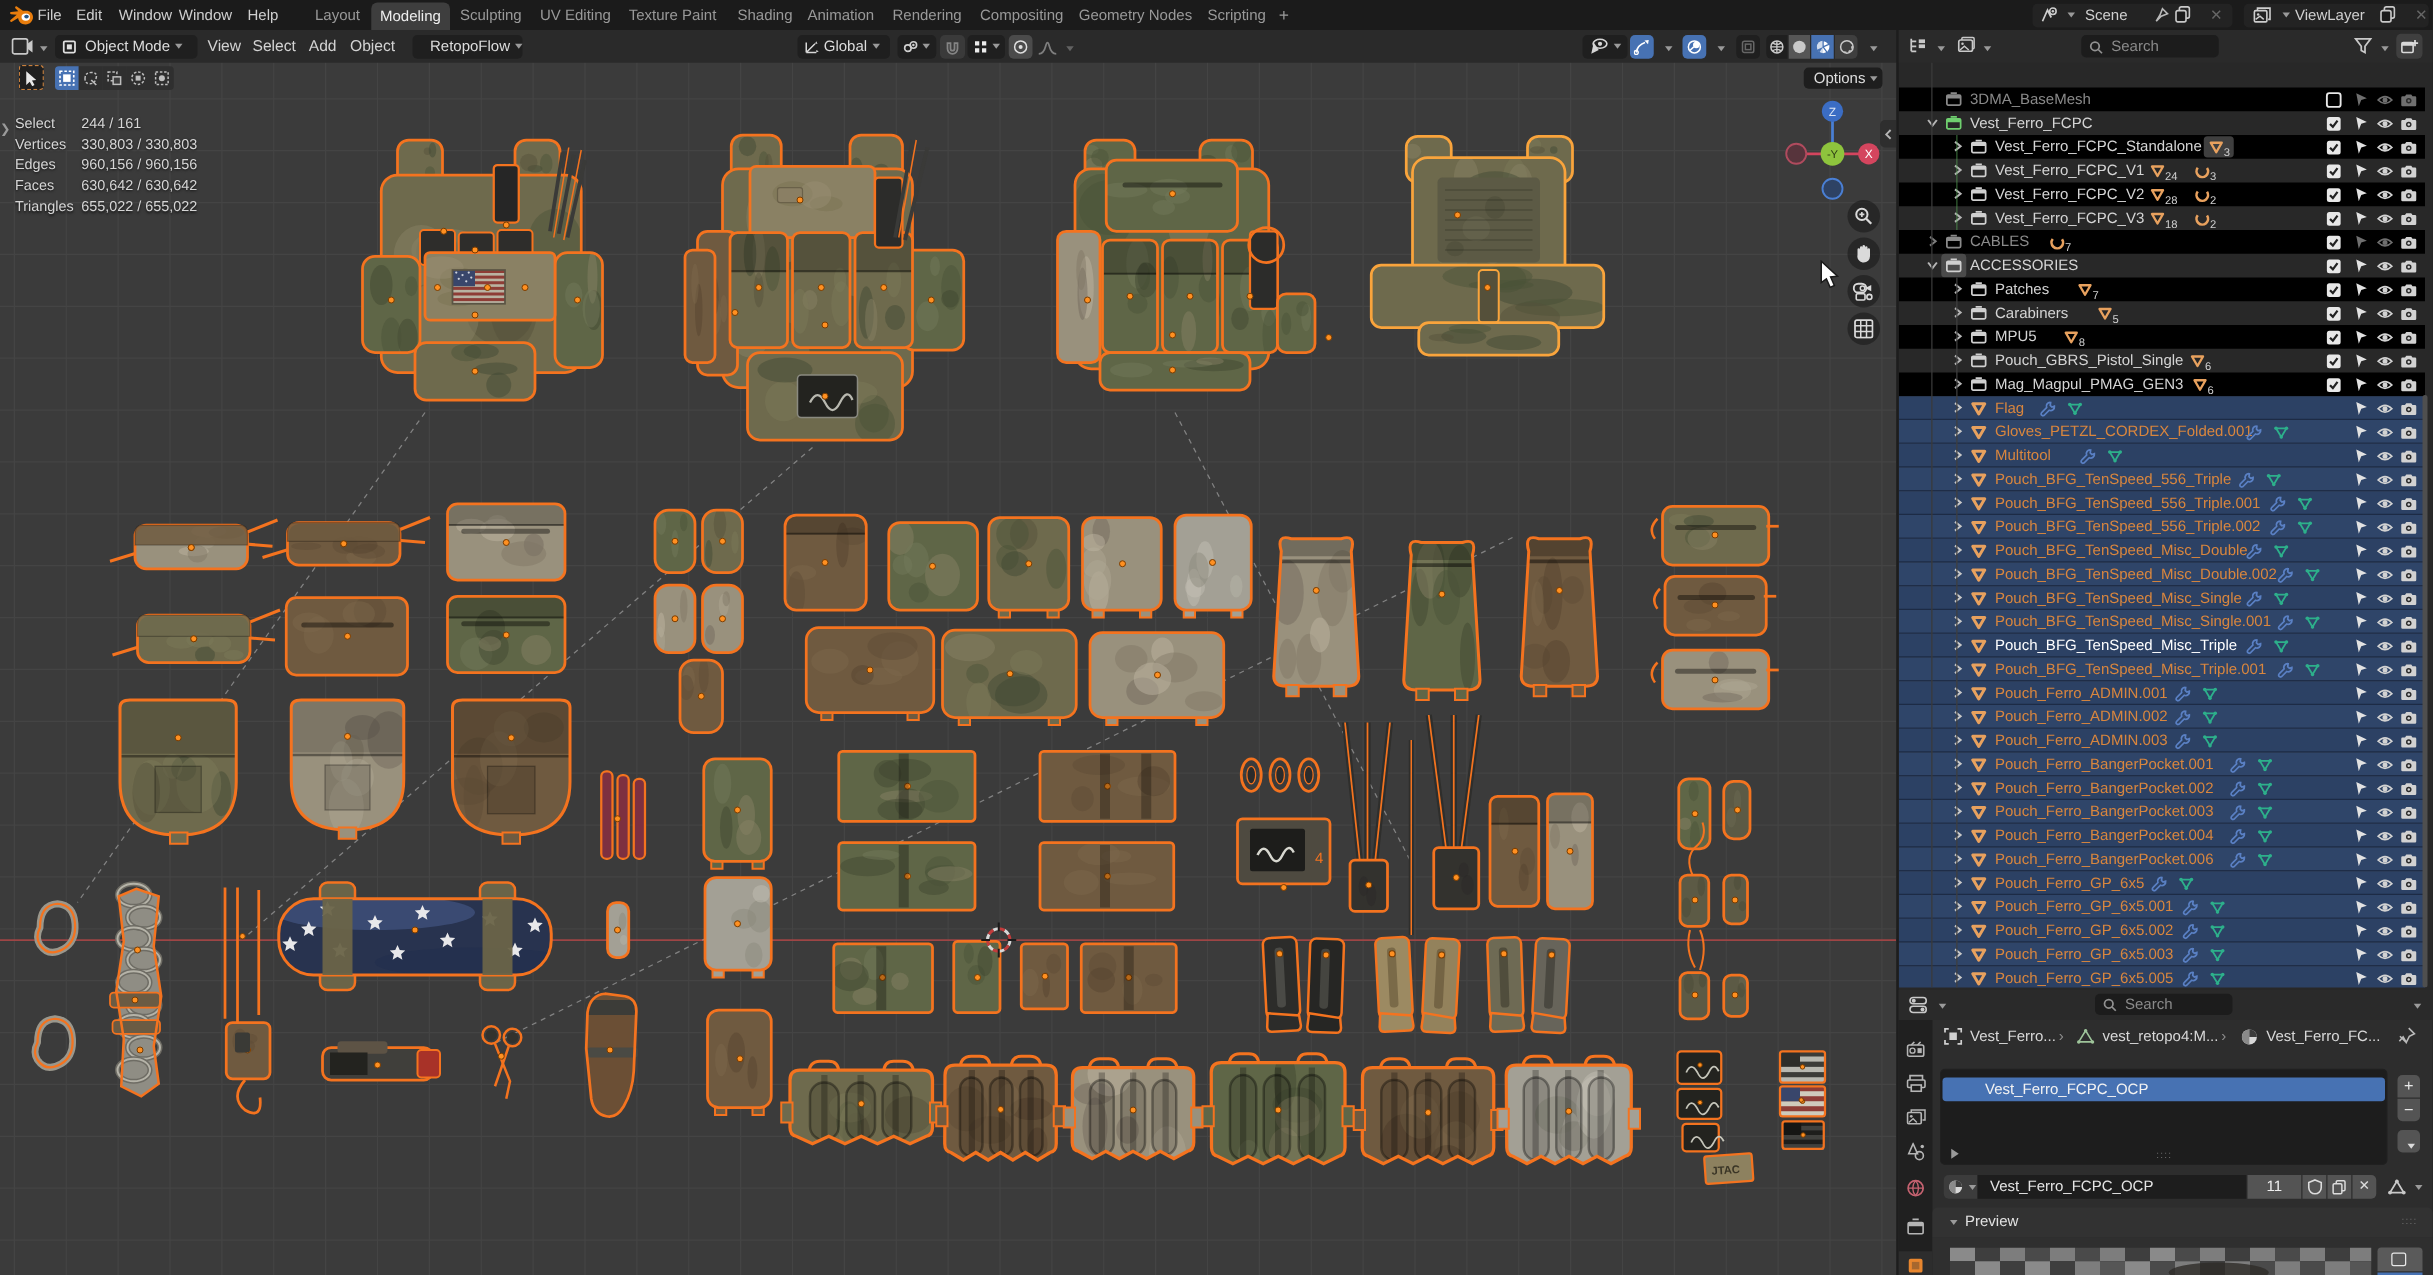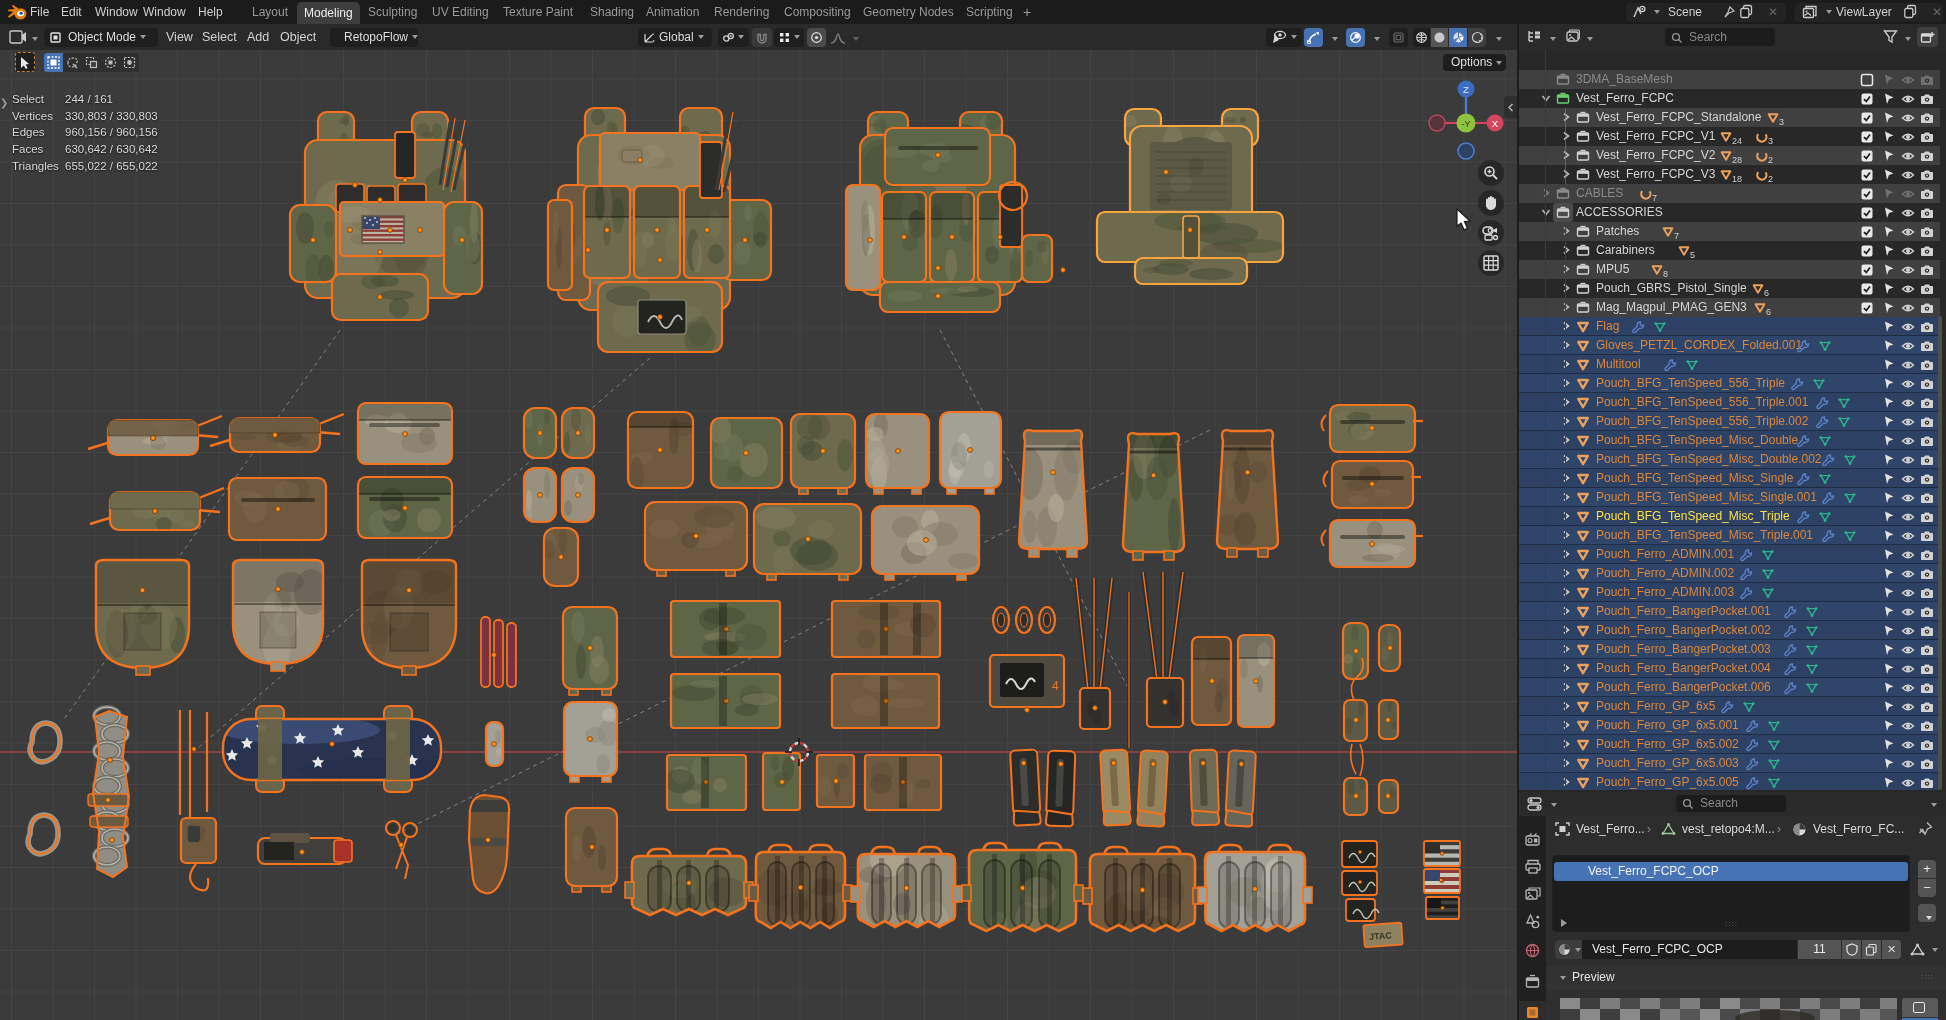--- a/index.html
+++ b/index.html
@@ -9,21 +9,21 @@
 #topbar .tabact{position:absolute;top:2px;height:22px;line-height:22px;background:#3e3e3e;border-radius:5px 5px 0 0;color:#efefef;font-size:12px;padding:0 7px}
 #vhead{position:absolute;left:0;top:24px;width:1517px;height:26px;background:#2a2a2a}
 #vhead .mt{position:absolute;top:0;height:26px;line-height:26px;font-size:12.5px;color:#d2d2d2}
 .pill{position:absolute;top:3.5px;height:19px;background:#1f1f1f;border-radius:4px;color:#dcdcdc;font-size:12px;line-height:19px}
 .chev{display:inline-block;width:0;height:0;border-left:3.5px solid transparent;border-right:3.5px solid transparent;border-top:4.5px solid #9a9a9a;vertical-align:middle;margin-left:4px}
 #viewport{position:absolute;left:0;top:50px;width:1517px;height:970px;background:#3b3b3b;overflow:hidden}
 #rightcol{position:absolute;left:1519px;top:24px;width:427px;height:996px;background:#282828}
 #outhead{position:absolute;left:0;top:0;width:427px;height:26px;background:#2a2a2a}
 .srch{position:absolute;background:#1c1c1c;border-radius:4px;color:#8a8a8a;font-size:12px}
 .orow{position:absolute;left:0;width:421px;height:19px;font-size:12px;color:#d4d4d4;line-height:19px;white-space:nowrap}
-.alt{background:#404040}
+.alt{background:#000000}
 .sel{background:#2c4164;box-shadow:inset 0 -1px 0 rgba(18,26,44,0.55)}
 .selA{background:#2f4569;box-shadow:inset 0 -1px 0 rgba(18,26,44,0.55)}
 .otxt{position:absolute;top:0}
 .oico{position:absolute;top:2px}
 #props{position:absolute;left:1519px;top:792px;width:427px;height:228px;background:#2d2d2d}
 #ptabs{position:absolute;left:0;top:24px;width:27px;height:204px;background:#202020}
 svg{display:block}
 </style></head><body>
 
 <div id="topbar">
@@ -2818,21 +2818,21 @@
           <circle cx="7" cy="7.6" r="1" fill="#d2d2d2"></circle>
         </svg>
       </div>
       <div class="orow sel" style="top:456.5px">
         <svg class="oico" style="left:40px;top:2.5px" width="14" height="14" viewBox="0 0 14 14">
           <path d="M5 3.5 9.5 7 5 10.5" fill="none" stroke="#c9c9c9" stroke-width="1.6"></path>
         </svg>
         <svg class="oico" style="left:57px;top:3px" width="14" height="14" viewBox="0 0 14 14">
           <path d="M2.2 3h9.6L7 11.2z" fill="none" stroke="#e8a15e" stroke-width="2.4" stroke-linejoin="round"></path>
         </svg>
-        <span class="otxt" style="left:77px;color:#fde047">Pouch_BFG_TenSpeed_Misc_Triple</span>
+        <span class="otxt" style="left:77px;color:#ffffff">Pouch_BFG_TenSpeed_Misc_Triple</span>
         <svg class="oico" style="left:277px;top:3px" width="14" height="14" viewBox="0 0 14 14">
           <path d="M9.5 2a3 3 0 0 0-3.2 4.1L2.5 9.9a1.5 1.5 0 1 0 2.1 2.1l3.8-3.8A3 3 0 0 0 12.5 5l-2 .6-1.3-1.3z" fill="none" stroke="#5a80c4" stroke-width="1.4"></path>
         </svg>
         <svg class="oico" style="left:299px;top:3px" width="14" height="14" viewBox="0 0 14 14">
           <path d="M2.8 3.6h8.4L7 10.6z" fill="none" stroke="#2db08b" stroke-width="1.4"></path>
           <circle cx="2.8" cy="3.6" r="1.4" fill="#2db08b"></circle>
           <circle cx="11.2" cy="3.6" r="1.4" fill="#2db08b"></circle>
           <circle cx="7" cy="10.6" r="1.4" fill="#2db08b"></circle>
         </svg>
         <svg class="oico" style="left:363px;top:3px" width="14" height="14" viewBox="0 0 14 14">

